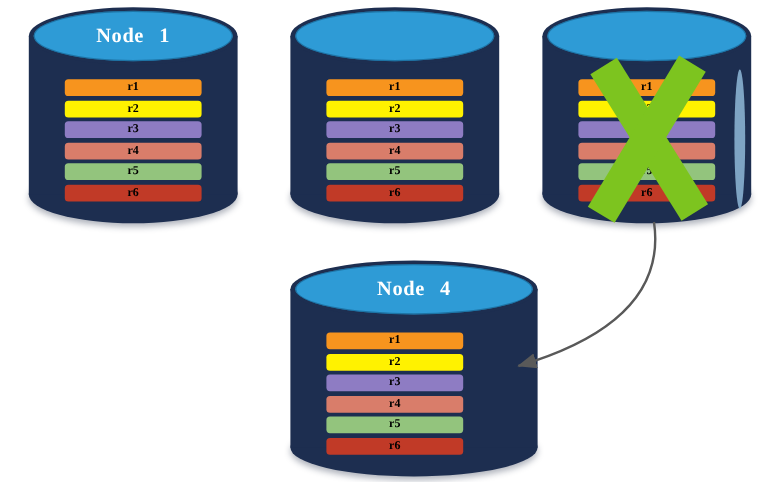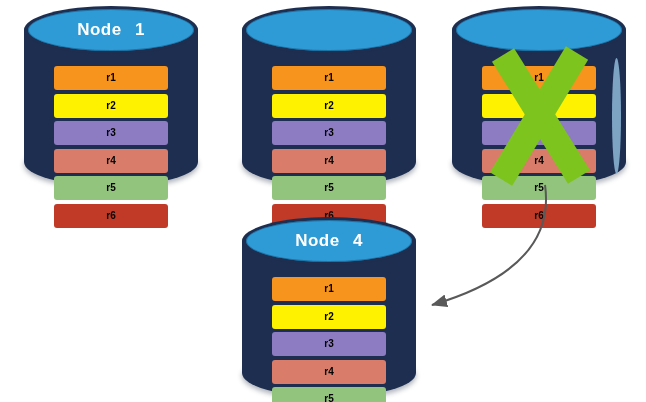--- a/index.html
+++ b/index.html
@@ -3,48 +3,48 @@
 <meta charset="utf-8">
 <style>
   :root{
     --navy:#1D2E50;
     --cap:#2E9BD6;
     --bg:#ffffff;
   }
   html,body{margin:0;padding:0;background:var(--bg);}
   .canvas{
     position:relative;width:646px;height:402px;background:var(--bg);
-    overflow:hidden;font-family:Liberation Sans, sans-serif;
+    overflow:hidden;font-family:Liberation Serif, serif;
   }
   .node{position:absolute;width:174px;height:180px;}
   .pos-n1{left:24px;top:6px;}
   .pos-n2{left:242px;top:6px;}
   .pos-n3{left:452px;top:6px;}
-  .pos-n4{left:242px;top:217px;}
+  .pos-n4{left:242px;top:217px;padding-left:32px;}
   .cyl-bottom{
     position:absolute;left:0;right:0;bottom:0;height:48px;border-radius:50%;
     background:var(--navy);box-shadow:0 3px 5px rgba(25,38,62,.35);
   }
   .cyl-body{position:absolute;left:0;right:0;top:24px;bottom:24px;background:var(--navy);}
   .cyl-top-rim{position:absolute;left:0;right:0;top:0;height:48px;border-radius:50%;background:var(--navy);}
   .cyl-top-face{
     position:absolute;left:4px;right:4px;top:3px;height:42px;border-radius:50%;
     background:var(--cap);box-shadow:inset 0 0 0 1px rgba(16,84,126,.55);
   }
   .node-title{
     position:absolute;left:0;right:0;top:0;height:48px;
     display:flex;align-items:center;justify-content:center;
     color:#fff;font-size:17px;font-weight:bold;word-spacing:8px;letter-spacing:.5px;
   }
   .ranges{
     position:absolute;left:30px;top:60px;width:114px;
     display:flex;flex-direction:column;gap:3.5px;
   }
   .range{
-    height:24px;border-radius:3px;
+    height:14px;border-radius:3px;
     display:flex;align-items:center;justify-content:center;
     font-size:10px;font-weight:bold;color:#000;line-height:14px;
   }
   .shine{
     position:absolute;right:5px;top:52px;width:9px;height:116px;
     border-radius:50%;background:#8FB8D8;opacity:.85;
   }
   .fail-x{position:absolute;left:36px;top:43px;width:104px;height:134px;overflow:visible;}
   .arrow-layer{position:absolute;left:0;top:0;width:646px;height:402px;pointer-events:none;}
 </style>

